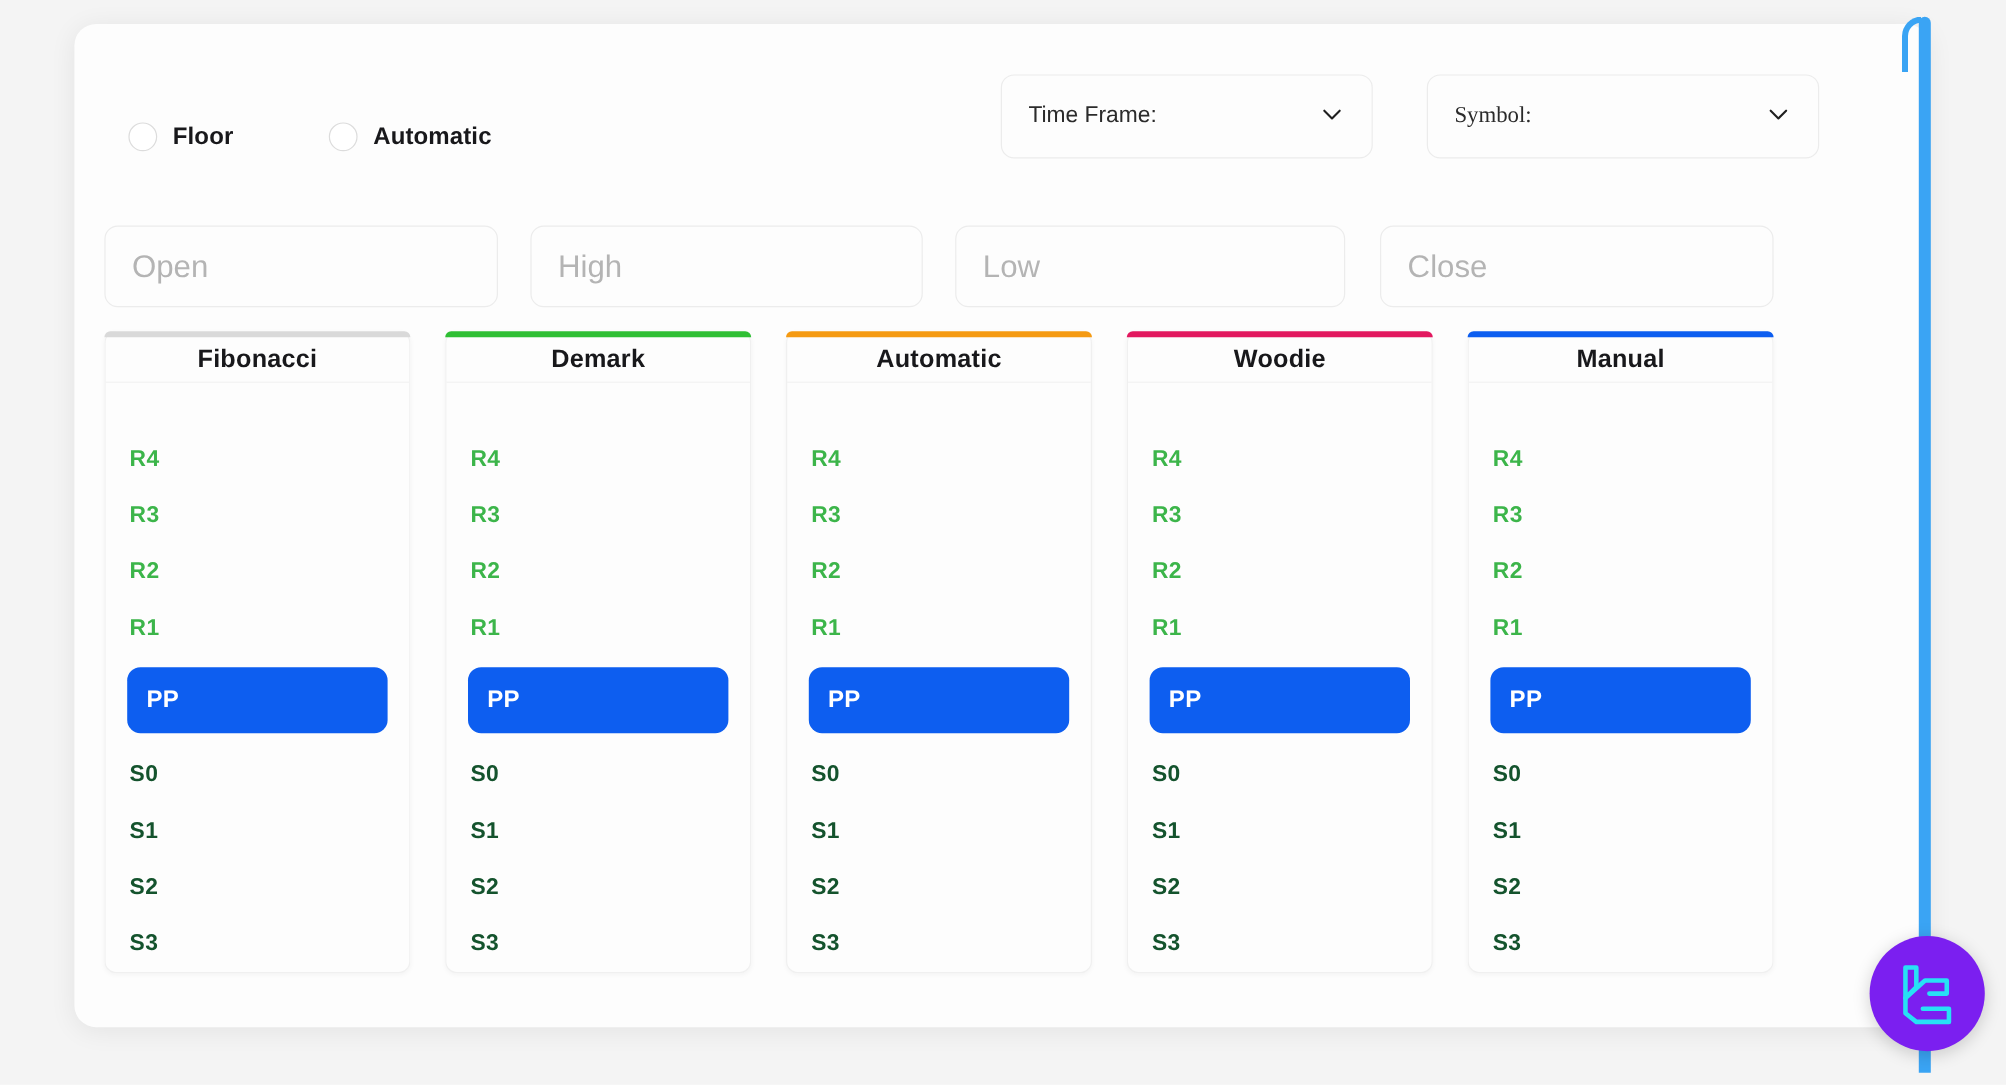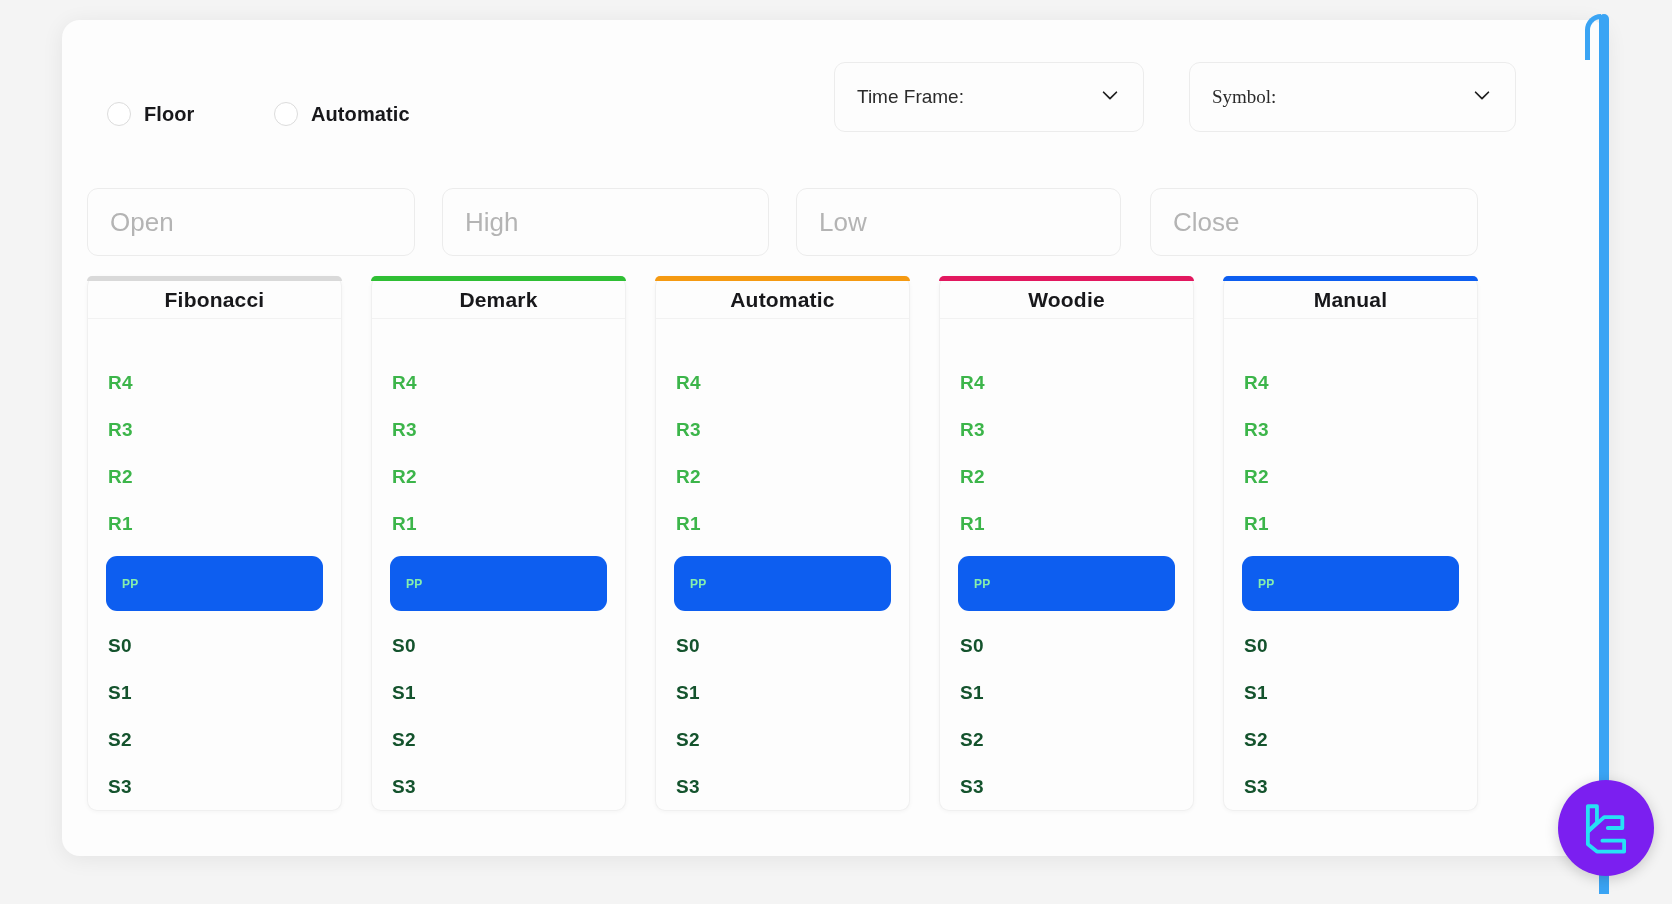--- a/index.html
+++ b/index.html
@@ -178,26 +178,26 @@
     font-weight: 700;
     letter-spacing: .3px;
   }
   .lvl.res { color: #3cb54a; }
   .lvl.sup { color: #14532d; }
 
   .lvl.pivot {
     margin: 9px 0 11px 0;
     height: 55px;
     background: #0d5ef0;
-    color: #86efac;
+    color: #ffffff;
     border-radius: 11px;
     margin-left: 18px;
     margin-right: 18px;
     padding-left: 16px;
-    font-size: 12px;
+    font-size: 20px;
   }
 
   
   #blue-rail {
     position: absolute;
     right: 63px;
     top: 14px;
     width: 10px;
     height: 880px;
     background: #3aa4f4;

